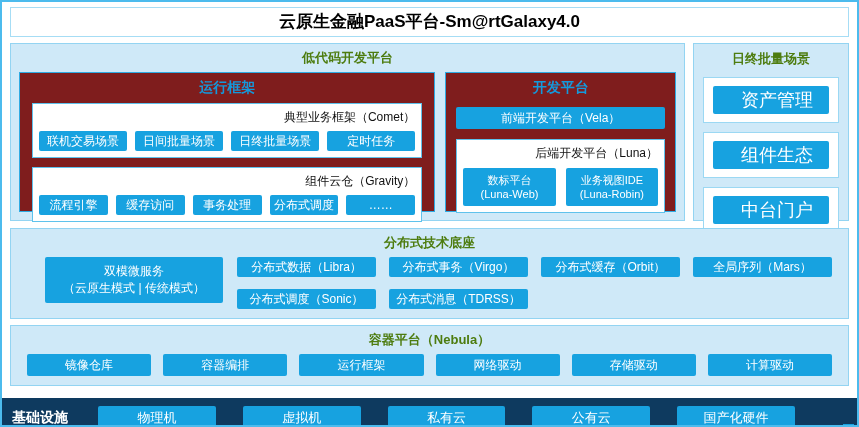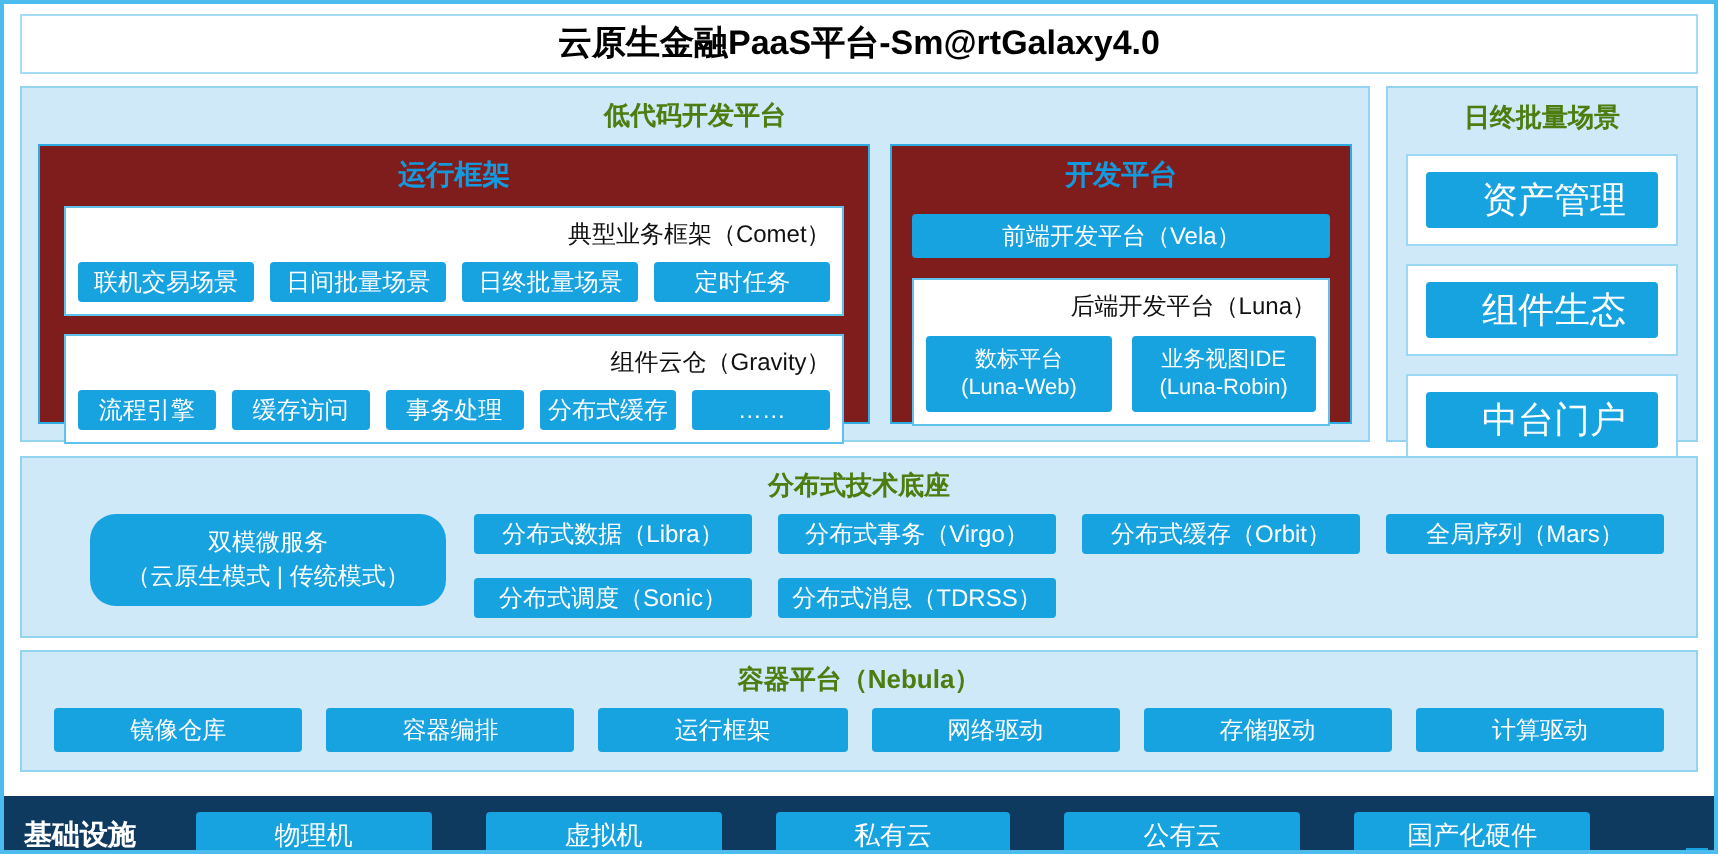--- a/index.html
+++ b/index.html
@@ -38,21 +38,21 @@
   }
   .dev{flex:1;display:flex;flex-direction:column;padding-left:10px;padding-right:10px;}
   .btn.vela{height:22px;flex:none;margin:4px 0 10px;font-size:12px;}
   .luna .btn-row{gap:10px;margin-top:6px;}
   .btn.two-line{height:38px;flex-direction:column;line-height:1.3;font-size:11px;white-space:normal;padding:2px;}
   .mid{width:156px;padding:6px 9px;}
   .mid-box{background:#fff;border:1px solid #9bd8f3;padding:8px 9px;margin-top:9px;}
   .mid .btn{height:28px;font-size:18px;padding-left:12px;}
   .dist{margin:7px 8px 0;padding:5px 10px 9px;}
   .dist-body{display:flex;gap:14px;align-items:stretch;margin-top:5px;padding:0 6px 0 24px;}
-  .btn.dual{flex:none;width:178px;height:46px;flex-direction:column;font-size:12px;line-height:1.4;white-space:normal;border-radius:13px;}
+  .btn.dual{flex:none;width:178px;height:46px;flex-direction:column;font-size:12px;line-height:1.4;white-space:normal;}
   .dist-grid{flex:1;display:grid;grid-template-columns:repeat(4,1fr);gap:12px 13px;}
   .dist-grid .btn{height:20px;}
   .nebula{margin:6px 8px 12px;padding:5px 10px 9px;}
   .nebula-row{gap:12px;padding:0 6px;margin-top:5px;}
   .nebula-row .btn{height:22px;}
   .infra{
     margin-top:auto;height:40px;background:var(--color-dark,#0e3a5f);
     display:flex;align-items:center;padding:16px 10px;position:relative;
   }
   .infra-title{color:#fff;font-weight:bold;font-size:14px;flex:none;}
@@ -85,21 +85,21 @@
               <div class="btn">定时任务</div>
             </div>
           </div>
 
           <div class="box">
             <div class="box-title">组件云仓（Gravity）</div>
             <div class="btn-row">
               <div class="btn">流程引擎</div>
               <div class="btn">缓存访问</div>
               <div class="btn">事务处理</div>
-              <div class="btn">分布式缓存</div>
+              <div class="btn">分布式调度</div>
               <div class="btn">……</div>
             </div>
           </div>
         </div>
 
         <div class="white-panel dev">
           <div class="blue-title">开发平台</div>
           <div class="btn vela">前端开发平台（Vela）</div>
           <div class="box luna">
             <div class="box-title">后端开发平台（Luna）</div>

